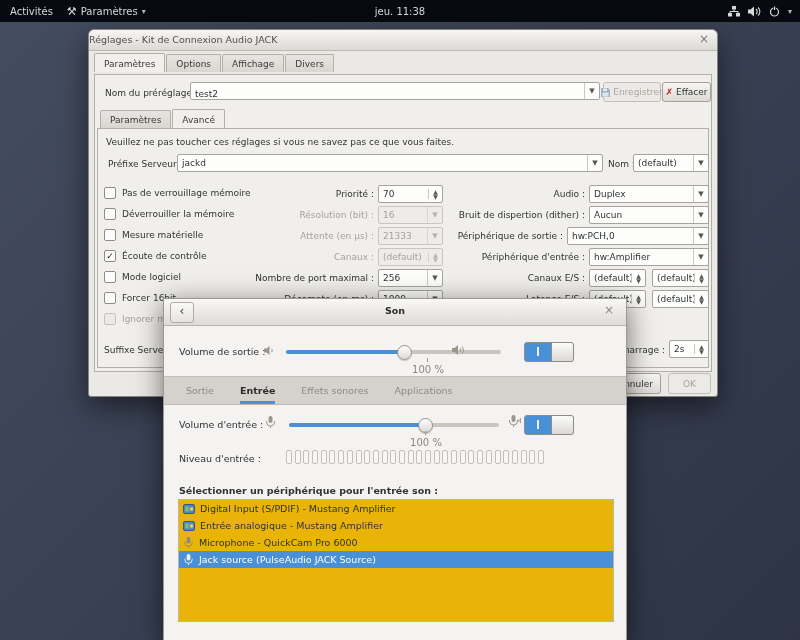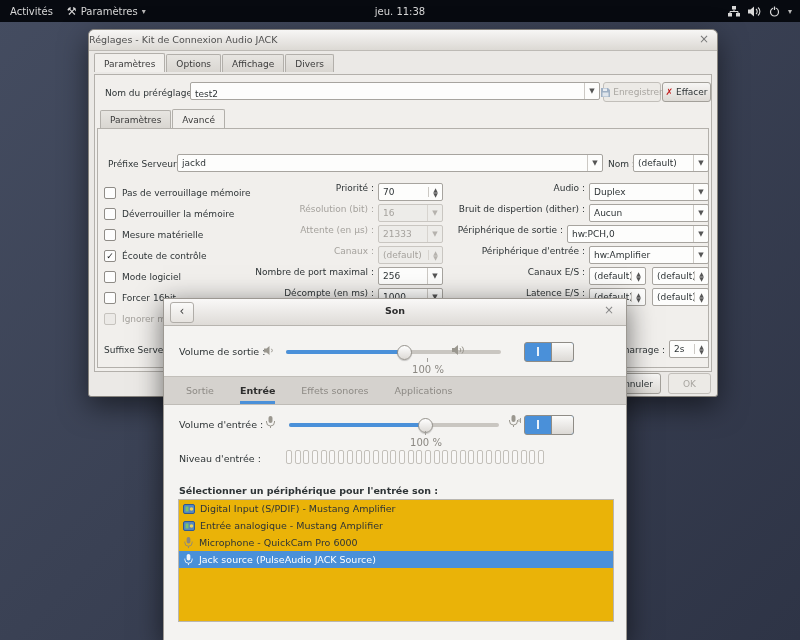--- a/index.html
+++ b/index.html
@@ -40,21 +40,21 @@
     align-items:center;justify-content:center;font-size:6px;line-height:5px;color:#555;}
   .dis{background:#edece9 !important;border-color:#c9c6c1 !important;}
   .dis .fval{color:#a5a29d;}
   .dis .carr,.dis .sarr{color:#b5b2ad;border-left-color:#d7d4cf;}
   .cbrow{display:flex;align-items:center;height:21px;gap:6px;}
   .cbx{width:10px;height:10px;background:#fdfdfd;border:1px solid #8f8c87;border-radius:2px;
     display:flex;align-items:center;justify-content:center;font-size:9px;color:#1d1f20;}
   .cbrow.checked .cbx::after{content:"✓";}
   .cbrow.disabled .cbx{background:#eceae7;border-color:#c6c3be;}
   .cbrow.disabled .cbl{color:#a5a29d;}
-  .frow{display:flex;height:21px;}
+  .frow{display:flex;align-items:center;height:21px;}
   .flab{flex:1;text-align:right;margin-right:4px;white-space:nowrap;color:#2e3436;}
   .flab.dimtxt{color:#a5a29d;}
   .lbl{white-space:nowrap;}
   
   .gdlg{position:absolute;background:#f4f3f1;border:1px solid #9c9892;
     box-shadow:0 6px 26px rgba(0,0,0,.55);font-size:9.5px;color:#2e3436;overflow:hidden;}
   .ghead{position:absolute;left:0;top:0;right:0;height:26px;
     background:linear-gradient(#f9f8f7,#dedbd7);border-bottom:1px solid #b7b4af;}
   .gtitle{position:absolute;left:0;right:0;top:6px;text-align:center;color:#2d2d2d;font-weight:bold;font-size:9.5px;}
   .backbtn{position:absolute;left:6px;top:3px;width:22px;height:19px;
@@ -156,20 +156,21 @@
     <div class="btn" style="left:573px;top:52px;width:47px;height:18px;">
       <span style="color:#c11e1e;font-weight:bold;">✗</span>
       <span>Effacer</span>
     </div>
 
     <div style="position:absolute;left:11px;top:79px;">
       <span class="qtab">Paramètres</span><span class="qtab active">Avancé</span>
     </div>
     <div class="frame" style="left:8px;top:98px;width:610px;height:238px;background:#f1efec;"></div>
 
+    <div class="albl" style="left:17px;top:107px;">Veuillez ne pas toucher ces réglages si vous ne savez pas ce que vous faites.</div>
 
     <div class="albl" style="left:19px;top:129px;">Préfixe Serveur :</div>
     <div class="combo" style="position:absolute;left:88px;top:124px;width:426px;">
       <span class="fval">jackd</span>
       <span class="carr">▼</span>
     </div>
     <div class="albl" style="left:519px;top:129px;">Nom :</div>
     <div class="combo" style="position:absolute;left:544px;top:124px;width:76px;">
       <span class="fval">(default)</span>
       <span class="carr">▼</span>

